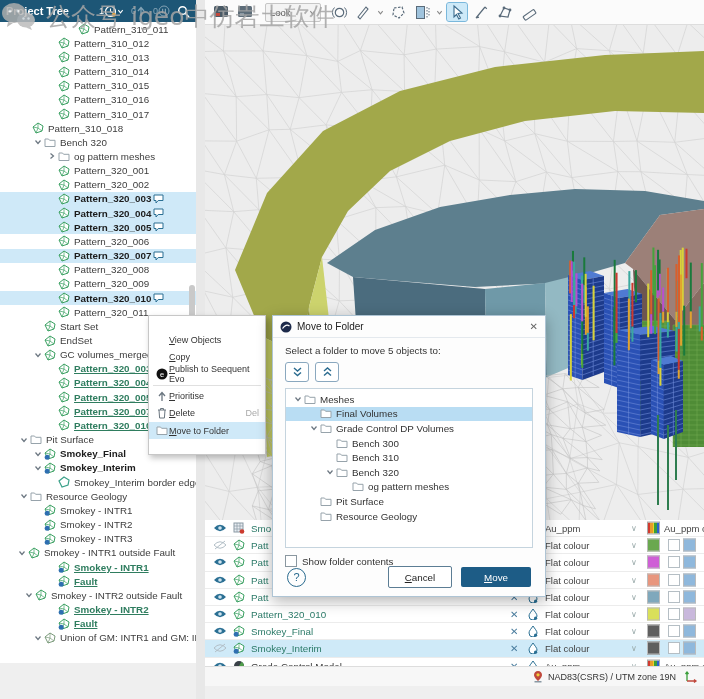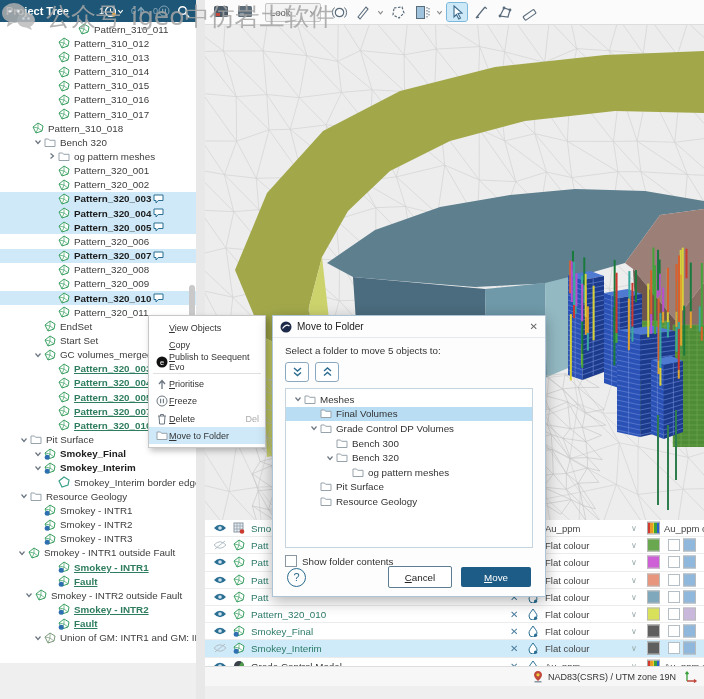--- a/index.html
+++ b/index.html
@@ -31,21 +31,21 @@
       border-bottom:1px solid #ddd;display:flex;align-items:center;box-sizing:border-box;padding-left:6px;}
   .vtb{height:18px;display:flex;align-items:center;justify-content:center;margin-right:4px;}
   .vtb.btn{width:20px;border-radius:2px;}
   .vtb.active{background:#cde9f8;outline:1px solid #7ab8dc;}
   #look-dd{width:46px;height:17px;border:1px solid #c6c6c6;background:#f3f3f3;border-radius:2px;
       font-size:9.5px;color:#555;display:flex;align-items:center;justify-content:space-between;
       padding:0 4px;margin:0 8px 0 6px;}
   #scene-wrap{left:205px;top:25px;width:499px;height:495px;background:#ededed;overflow:hidden;}
   
   #ctx-menu{left:148px;top:315px;width:116px;background:#fff;border:1px solid #c7c7c7;
-      box-shadow:2px 3px 6px rgba(0,0,0,.25);z-index:40;padding:3px 0;}
+      box-shadow:2px 3px 6px rgba(0,0,0,.25);z-index:40;padding:15px 0;}
   .mrow{height:17.2px;display:flex;align-items:center;font-size:9px;color:#333;padding:0 6px 0 5px;}
   .mrow.hl{background:#cfe9f8;}
   .mrow .micon{width:15px;flex:0 0 15px;display:flex;justify-content:center;color:#6b7680;}
   .mrow .msc{margin-left:auto;color:#aaa;}
   .msep{height:1px;background:#e0e0e0;margin:2px 4px;}
   
   #dlg{left:272px;top:315px;width:274px;height:282px;background:#fdfdfd;border:1px solid #aec4d4;
       box-shadow:0 4px 14px rgba(0,0,0,.3);z-index:60;box-sizing:border-box;}
   #dlg-title{height:21px;display:flex;align-items:center;padding:0 7px;border-bottom:1px solid #e4e9ee;
       font-size:10px;color:#222;}
@@ -365,31 +365,31 @@
       <span class="lbl">Pattern_320_011</span>
     </div>
     <div class="trow" style="padding-left: 32px;">
       <span class="chev"></span>
       <span class="ticon">
         <svg width="12" height="12" viewBox="0 0 12 12">
           <polygon points="6,1 11,4 10,9 4,11 1,5" fill="#fff" stroke="#3aa061" stroke-width="1"></polygon>
           <path d="M6,1 L6,6 L10,9 M6,6 L1,5 M6,6 L4,11" stroke="#3aa061" fill="none" stroke-width="0.7"></path>
         </svg>
       </span>
+      <span class="lbl">Start Set</span>
+    </div>
+    <div class="trow" style="padding-left: 32px;">
+      <span class="chev"></span>
+      <span class="ticon">
+        <svg width="12" height="12" viewBox="0 0 12 12">
+          <polygon points="6,1 11,4 10,9 4,11 1,5" fill="#fff" stroke="#3aa061" stroke-width="1"></polygon>
+          <path d="M6,1 L6,6 L10,9 M6,6 L1,5 M6,6 L4,11" stroke="#3aa061" fill="none" stroke-width="0.7"></path>
+        </svg>
+      </span>
       <span class="lbl">EndSet</span>
-    </div>
-    <div class="trow" style="padding-left: 32px;">
-      <span class="chev"></span>
-      <span class="ticon">
-        <svg width="12" height="12" viewBox="0 0 12 12">
-          <polygon points="6,1 11,4 10,9 4,11 1,5" fill="#fff" stroke="#3aa061" stroke-width="1"></polygon>
-          <path d="M6,1 L6,6 L10,9 M6,6 L1,5 M6,6 L4,11" stroke="#3aa061" fill="none" stroke-width="0.7"></path>
-        </svg>
-      </span>
-      <span class="lbl">Start Set</span>
     </div>
     <div class="trow" style="padding-left: 32px;">
       <span class="chev">
         <svg width="8" height="8" viewBox="0 0 8 8">
           <polyline points="1.5,2.5 4,5.5 6.5,2.5" fill="none" stroke="#6b7680" stroke-width="1.2"></polyline>
         </svg>
       </span>
       <span class="ticon">
         <svg width="12" height="12" viewBox="0 0 12 12">
           <polygon points="6,1 11,4 10,9 4,11 1,5" fill="#fff" stroke="#3aa061" stroke-width="1"></polygon>
@@ -861,29 +861,20 @@
     <div class="mrow">
       <span class="micon">
         <svg width="10" height="11" viewBox="0 0 10 11">
           <path d="M5,10 V2 M2,5 L5,1.5 L8,5" stroke="#6b7680" fill="none" stroke-width="1.3"></path>
         </svg>
       </span>
       <span><u>P</u>rioritise</span>
     </div>
     <div class="mrow">
       <span class="micon">
-        <svg width="12" height="12" viewBox="0 0 12 12">
-          <circle cx="6" cy="6" r="5" fill="none" stroke="#6b7680"></circle>
-          <path d="M4.6,3.8 V8.2 M7.4,3.8 V8.2" stroke="#6b7680" stroke-width="1.1"></path>
-        </svg>
-      </span>
-      <span><u>F</u>reeze</span>
-    </div>
-    <div class="mrow">
-      <span class="micon">
         <svg width="10" height="12" viewBox="0 0 10 12">
           <path d="M1,3 H9 M3.5,3 V1.5 H6.5 V3 M2,3 L2.6,11 H7.4 L8,3" fill="none" stroke="#6b7680" stroke-width="1"></path>
         </svg>
       </span>
       <span><u>D</u>elete</span>
       <span class="msc">Del</span>
     </div>
     <div class="mrow hl">
       <span class="micon">
         <svg width="12" height="11" viewBox="0 0 12 11">
@@ -957,20 +948,29 @@
       <div class="drow" style="padding-left: 38px;">
         <span class="chev"></span>
         <span class="ticon">
           <svg width="12" height="11" viewBox="0 0 12 11">
             <path d="M1,9.5 V2 H4.5 L5.6,3.3 H11 V9.5 Z" fill="#fff" stroke="#97a3ab" stroke-width="1"></path>
           </svg>
         </span>
         <span class="lbl">Bench 300</span>
       </div>
       <div class="drow" style="padding-left: 38px;">
+        <span class="chev"></span>
+        <span class="ticon">
+          <svg width="12" height="11" viewBox="0 0 12 11">
+            <path d="M1,9.5 V2 H4.5 L5.6,3.3 H11 V9.5 Z" fill="#fff" stroke="#97a3ab" stroke-width="1"></path>
+          </svg>
+        </span>
+        <span class="lbl">Bench 310</span>
+      </div>
+      <div class="drow" style="padding-left: 38px;">
         <span class="chev">
           <svg width="8" height="8" viewBox="0 0 8 8">
             <polyline points="1.5,2.5 4,5.5 6.5,2.5" fill="none" stroke="#6b7680" stroke-width="1.2"></polyline>
           </svg>
         </span>
         <span class="ticon">
           <svg width="12" height="11" viewBox="0 0 12 11">
             <path d="M1,9.5 V2 H4.5 L5.6,3.3 H11 V9.5 Z" fill="#fff" stroke="#97a3ab" stroke-width="1"></path>
           </svg>
         </span>

